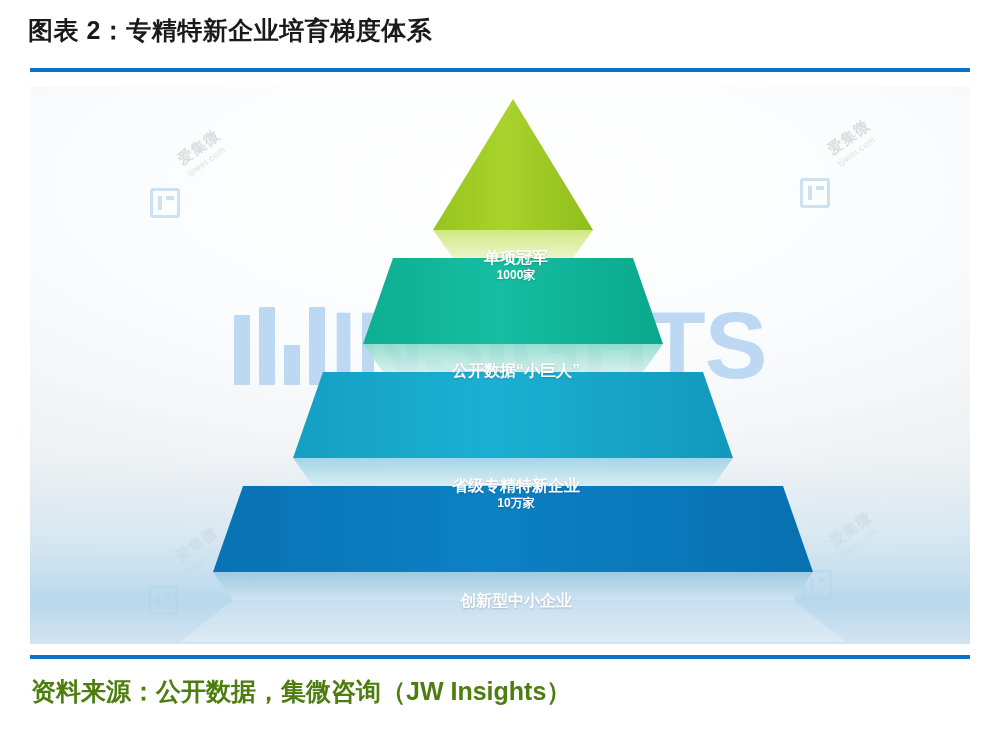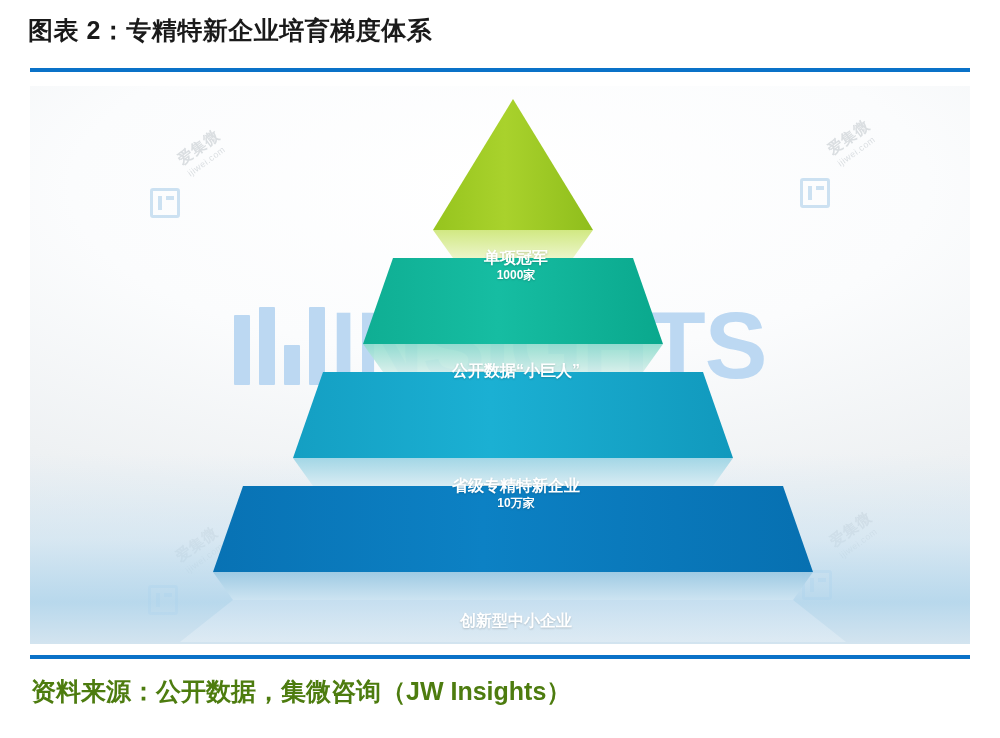--- a/index.html
+++ b/index.html
@@ -166,21 +166,21 @@
     text-shadow: 0 1px 2px rgba(0,0,0,0.18);
     pointer-events: none;
     white-space: nowrap;
   }
   .tier-label .t-name { display: block; font-size: 16px; }
   .tier-label .t-value { display: block; font-size: 12px; }
 
   #label-tier-1 { left: 0; width: 940px; top: 162px; }
   #label-tier-2 { left: 0; width: 940px; top: 275px; }
   #label-tier-3 { left: 0; width: 940px; top: 390px; }
-  #label-tier-4 { left: 0; width: 940px; top: 505px; margin-top: 20px; }
+  #label-tier-4 { left: 0; width: 940px; top: 505px; }
 </style>
 </head>
 <body>
 
 <div class="page-title">图表 2：专精特新企业培育梯度体系</div>
 
 <div class="rule rule-top"></div>
 
 <div class="figure-panel">
 

